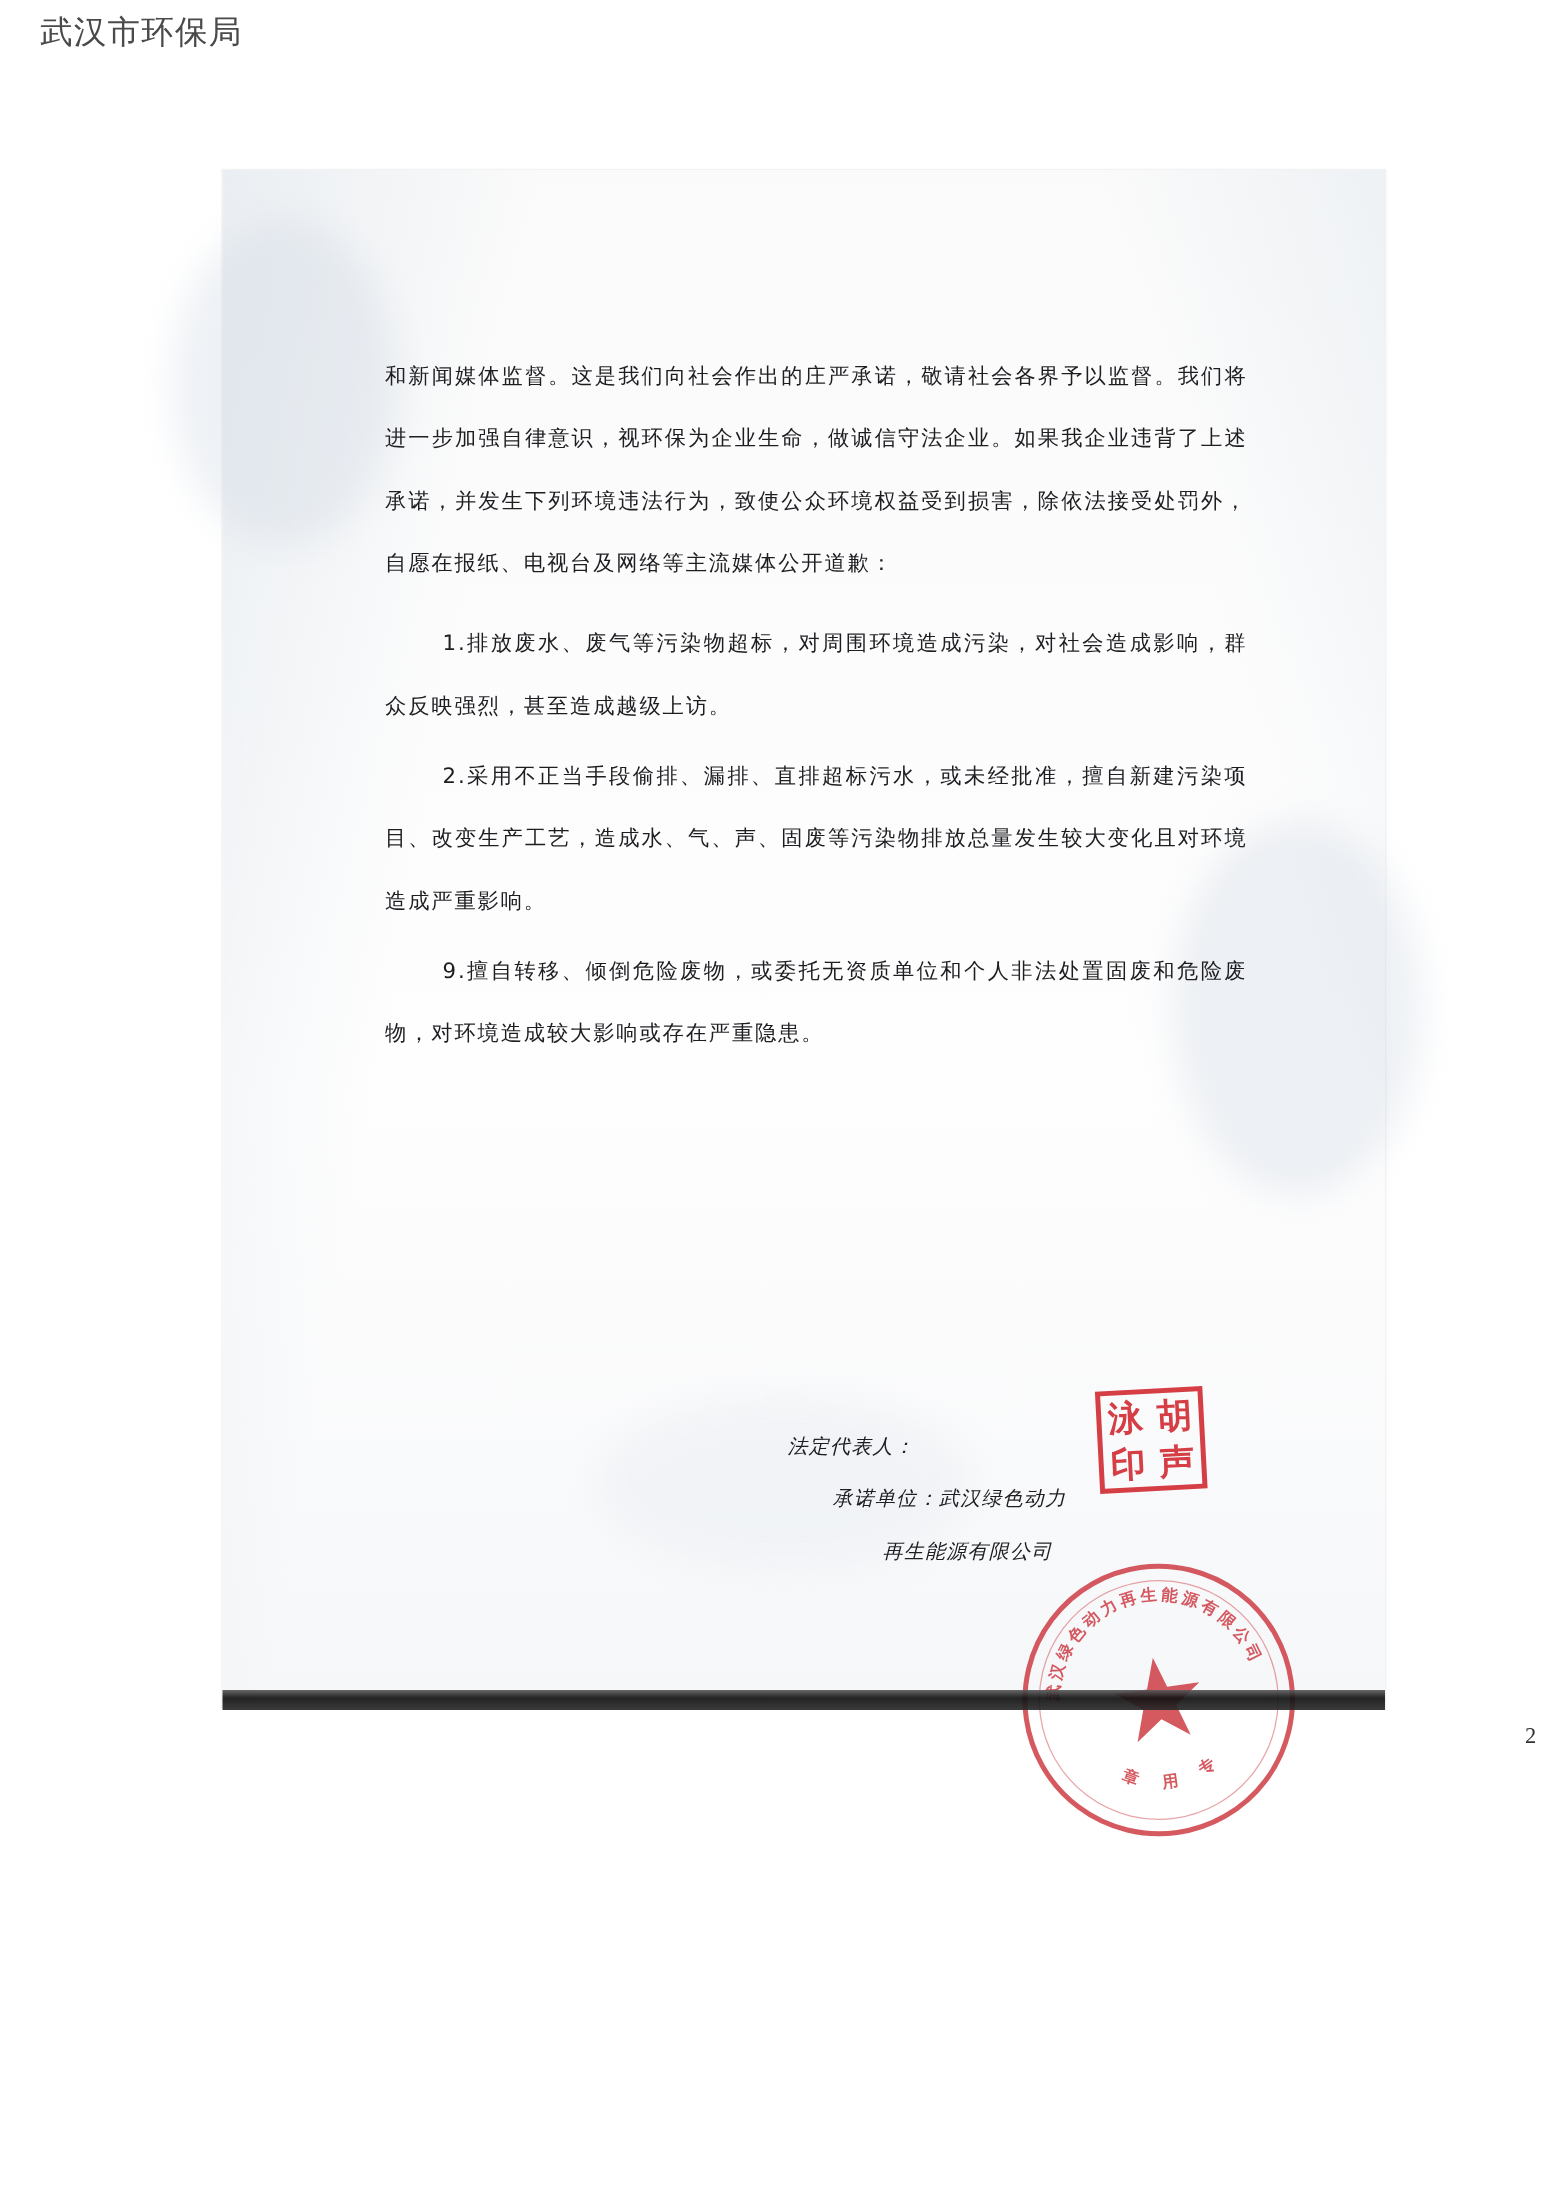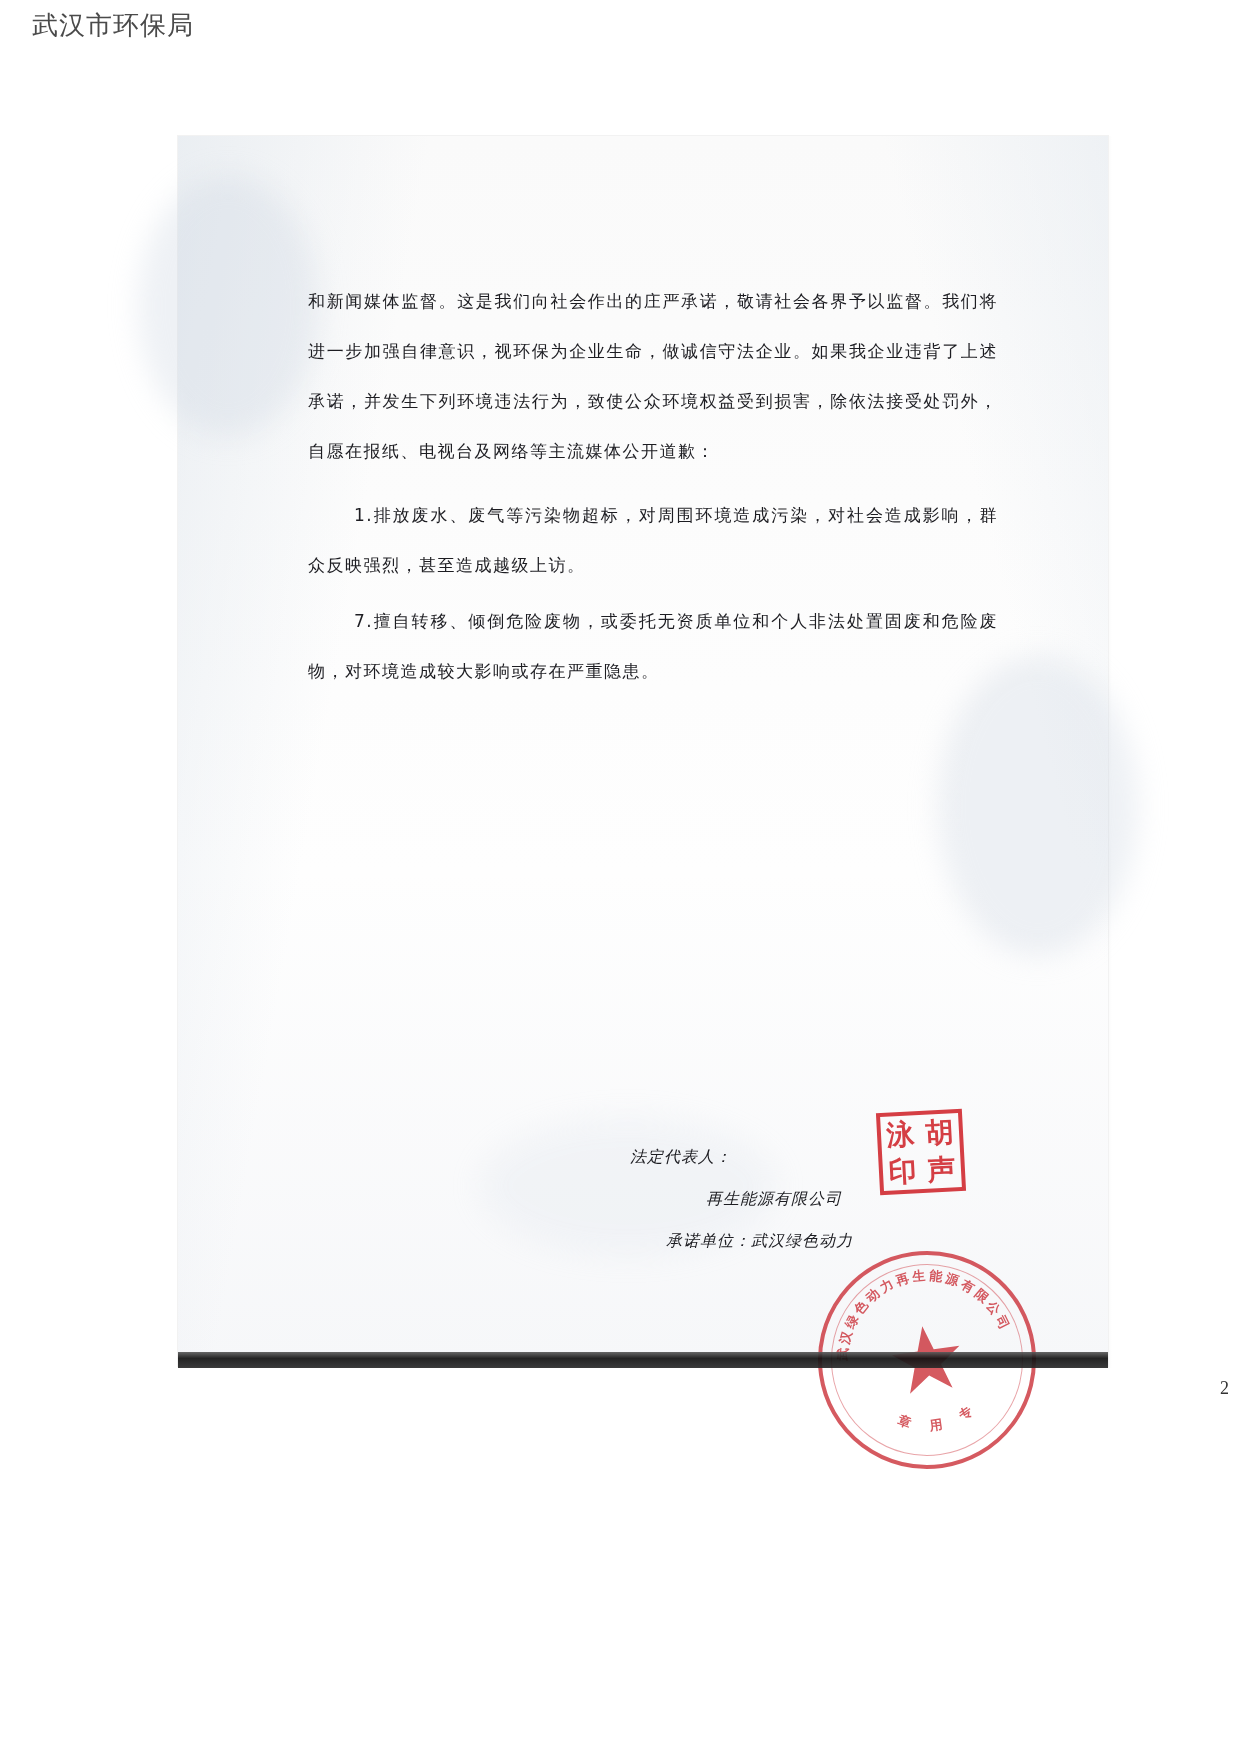--- a/index.html
+++ b/index.html
@@ -217,29 +217,30 @@
 
   <div class="scan-page">
 
     <div class="paper-blotch" style="left:-40px; top:40px; width:180px; height:260px;"></div>
     <div class="paper-blotch" style="left:760px; top:520px; width:200px; height:300px;"></div>
     <div class="paper-blotch" style="left:300px; top:980px; width:300px; height:140px; opacity:.5;"></div>
 
     <div class="doc-body">
       <p class="para first">和新闻媒体监督。这是我们向社会作出的庄严承诺，敬请社会各界予以监督。我们将进一步加强自律意识，视环保为企业生命，做诚信守法企业。如果我企业违背了上述承诺，并发生下列环境违法行为，致使公众环境权益受到损害，除依法接受处罚外，自愿在报纸、电视台及网络等主流媒体公开道歉：</p>
       <p class="para indent">1.排放废水、废气等污染物超标，对周围环境造成污染，对社会造成影响，群众反映强烈，甚至造成越级上访。</p>
-      <p class="para indent">7.擅自转移、倾倒危险废物，或委托无资质单位和个人非法处置固废和危险废物，对环境造成较大影响或存在严重隐患。</p>
+      <p class="para indent">2.采用不正当手段偷排、漏排、直排超标污水，或未经批准，擅自新建污染项目、改变生产工艺，造成水、气、声、固废等污染物排放总量发生较大变化且对环境造成严重影响。</p>
+      <p class="para indent">9.擅自转移、倾倒危险废物，或委托无资质单位和个人非法处置固废和危险废物，对环境造成较大影响或存在严重隐患。</p>
     </div>
 
     <div class="sign-block">
       <div class="sign-line">法定代表人：</div>
-      <div class="sign-line indent-3">再生能源有限公司</div>
       <div class="sign-line indent-2">
         <span>承诺单位：</span><span>武汉绿色动力</span>
       </div>
+      <div class="sign-line indent-3">再生能源有限公司</div>
     </div>
 
     <div class="seal-square">
       <span>泳</span>
       <span>胡</span>
       <span>印</span>
       <span>声</span>
     </div>
 
     <div class="seal-round">

